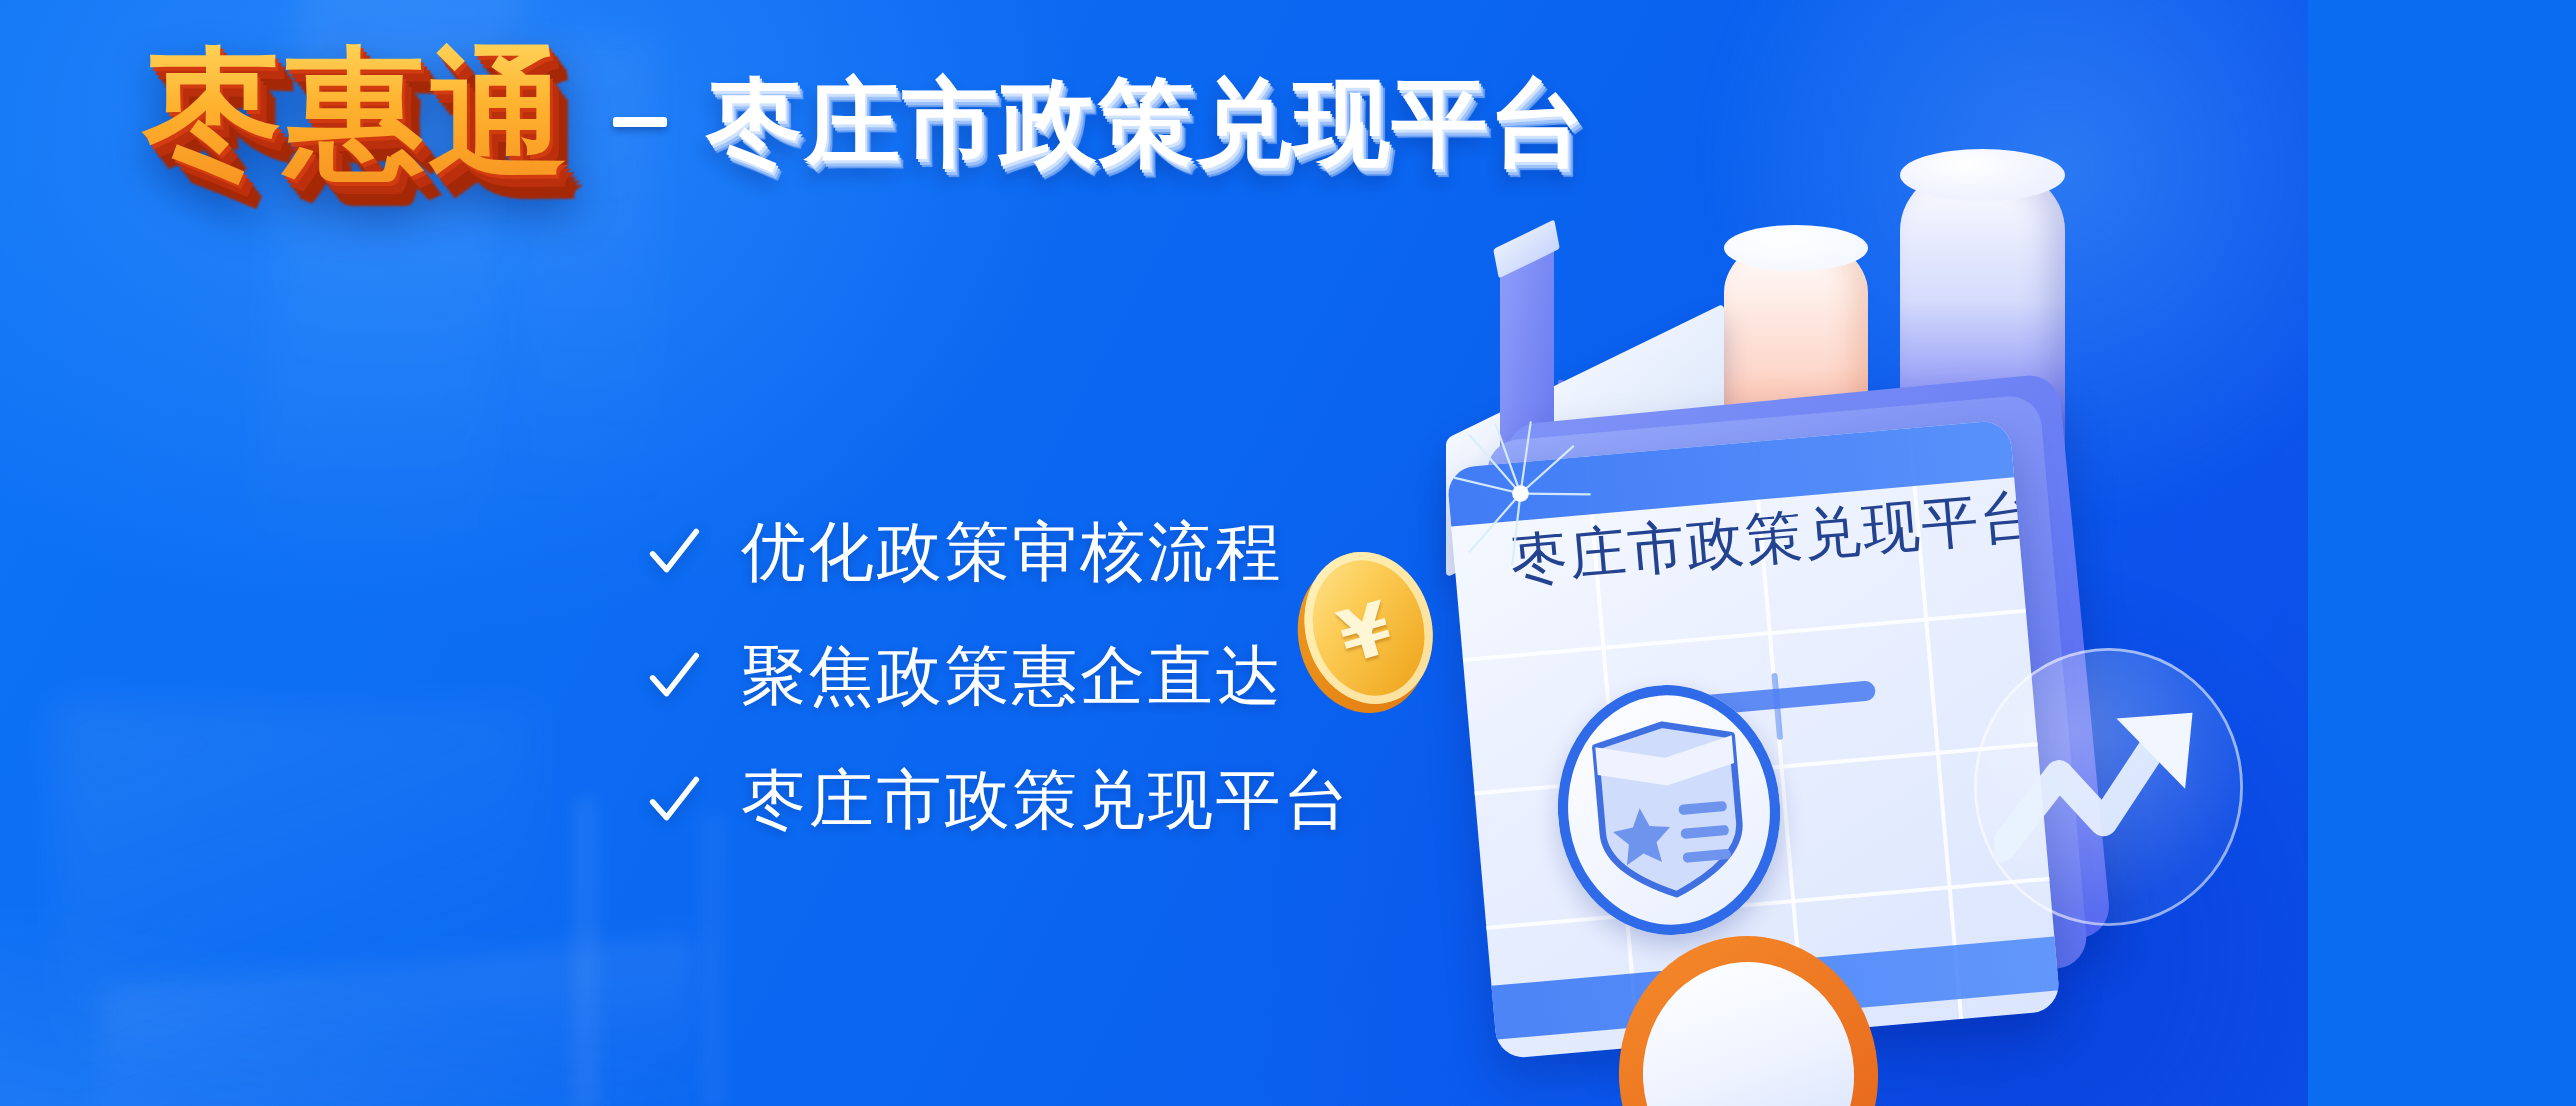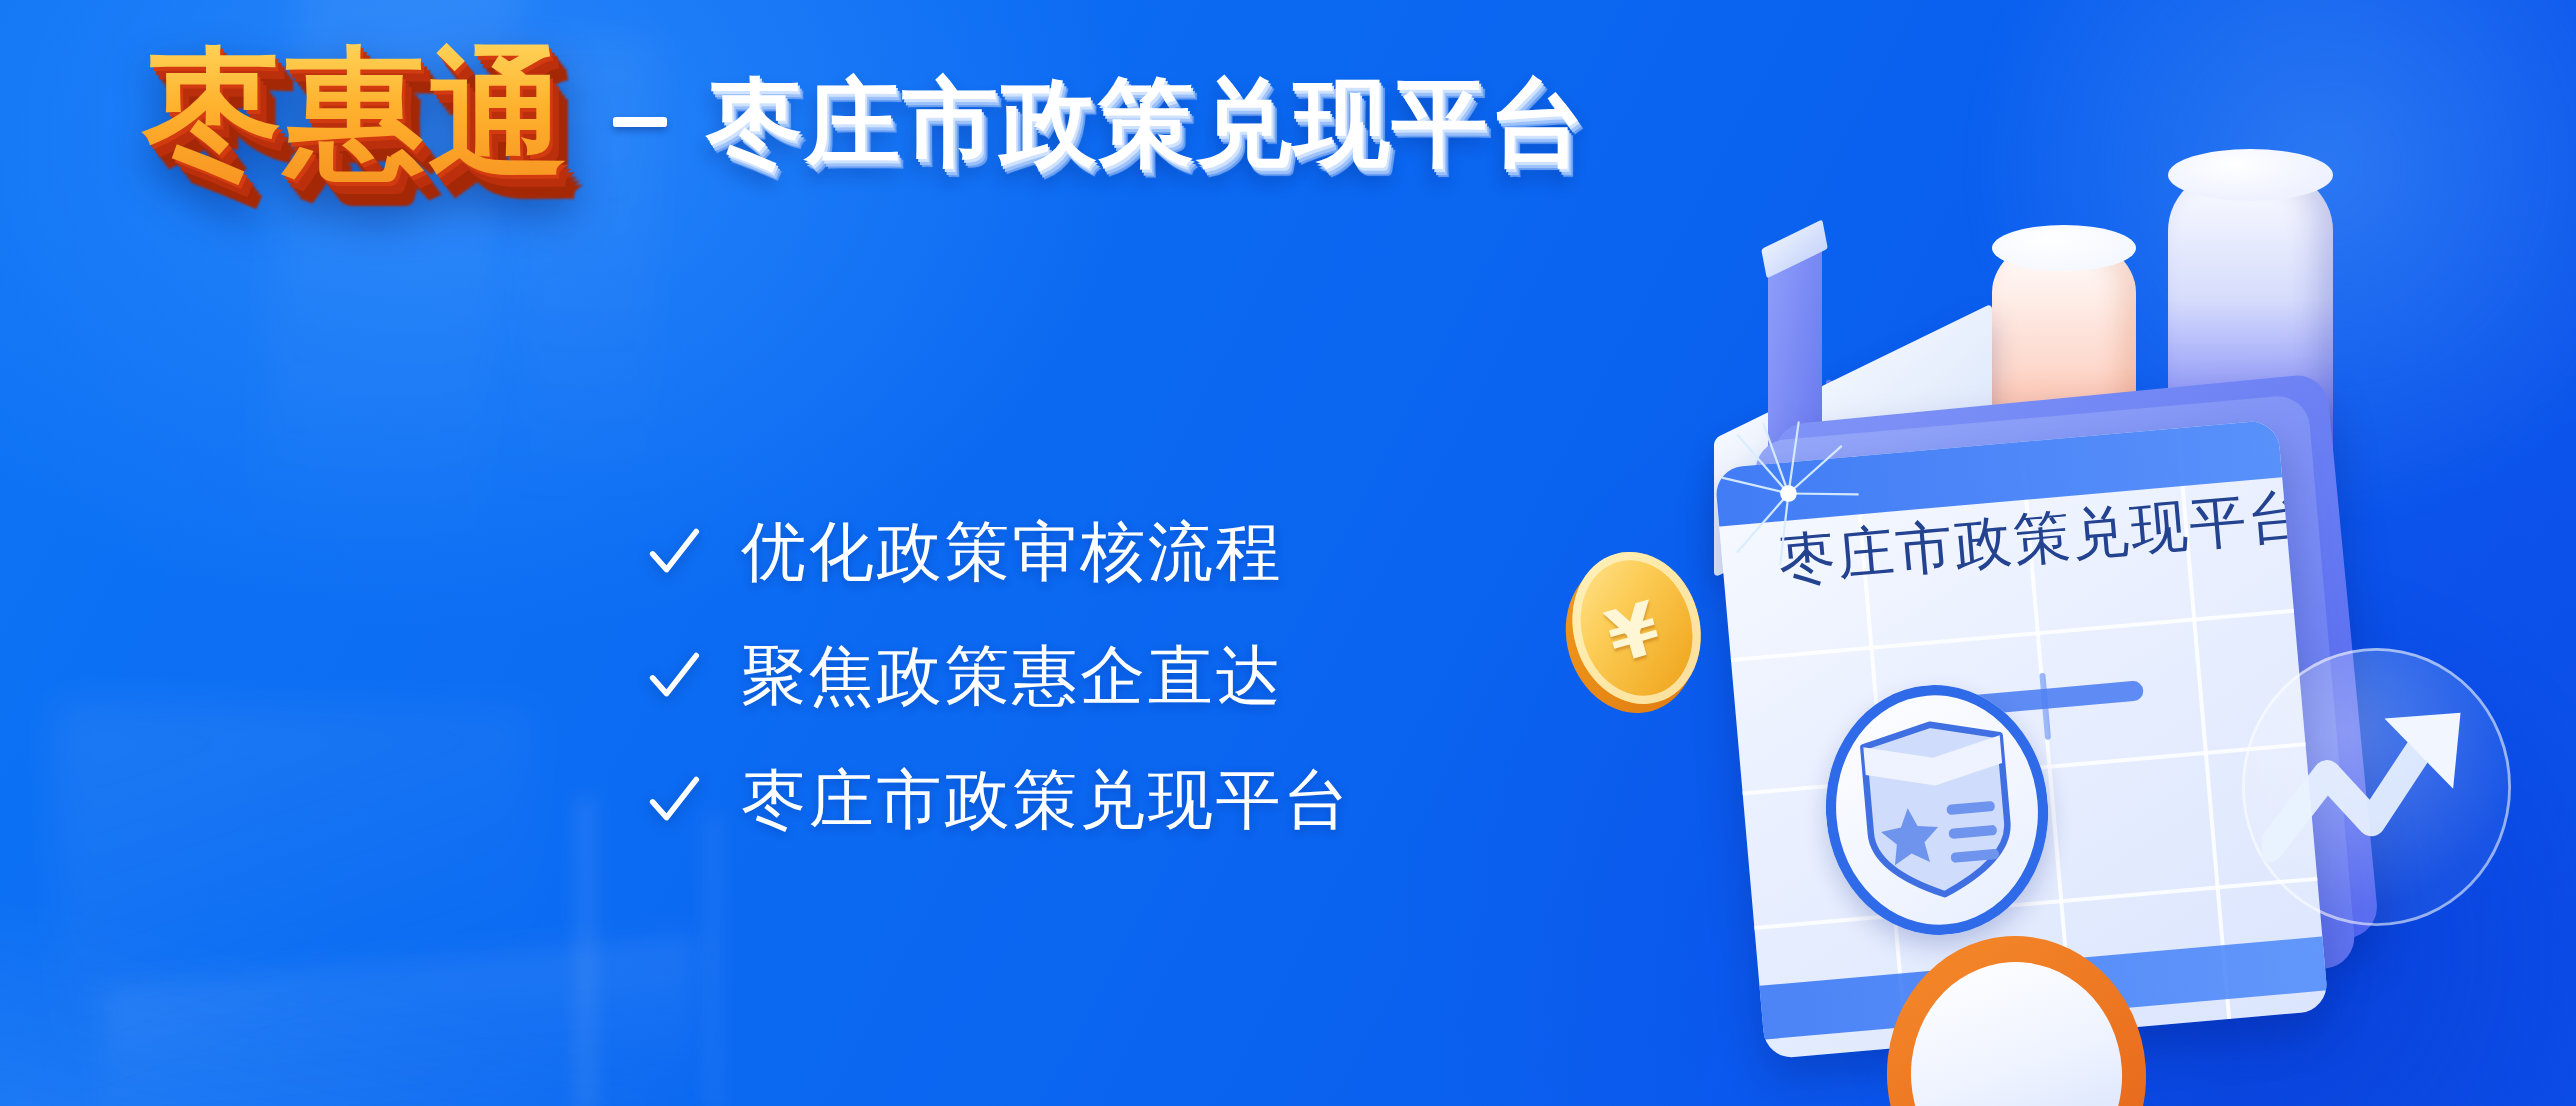--- a/index.html
+++ b/index.html
@@ -4,21 +4,21 @@
 <title>枣惠通 - 枣庄市政策兑现平台</title>
 <style>
   html,body{margin:0;padding:0;}
   body{
     width:2576px;height:1107px;overflow:hidden;
     font-family:"Liberation Sans","DejaVu Sans",sans-serif;
     background:#0a6cf0;
   }
 
   .banner{
-    position:relative;width:2576px;height:1107px;overflow:hidden;
+    position:relative;width:2308px;height:1107px;overflow:hidden;
     background:
       radial-gradient(1112px 834px at 18% 12%, rgba(60,150,255,0.55) 0%, rgba(60,150,255,0) 60%),
       radial-gradient(1297px 926px at 85% 78%, rgba(10,70,230,0.45) 0%, rgba(10,70,230,0) 62%),
       linear-gradient(118deg,#0e74f5 0%,#0c6df3 28%,#0a63ef 58%,#0b59ee 78%,#0d4fe8 100%);
   }
 
   
   .bg-layer{position:absolute;inset:0;pointer-events:none;}
   .bg-shape{position:absolute;}
   .bg-tower-a{left:278px;top:-37px;width:222px;height:593px;

